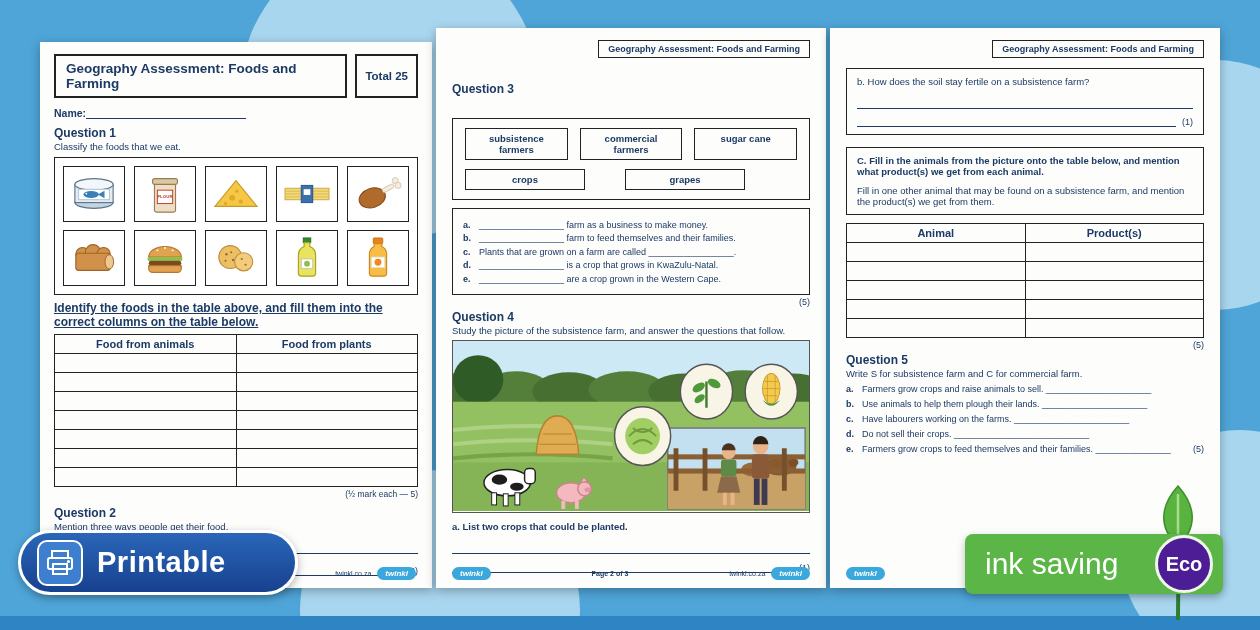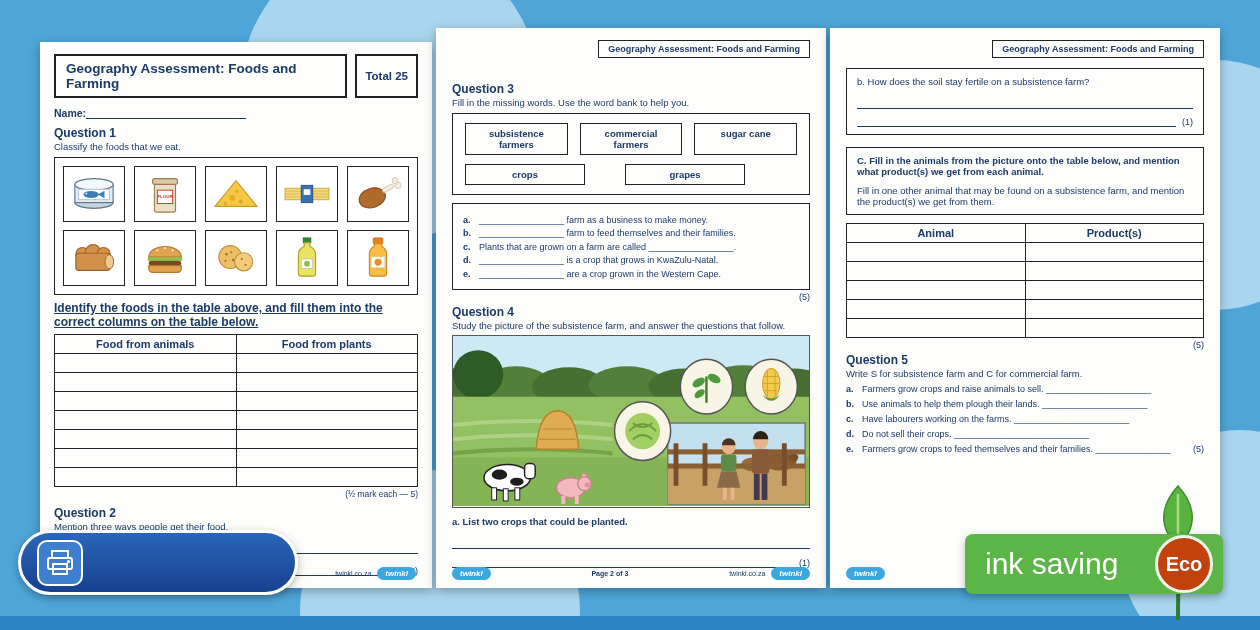--- a/index.html
+++ b/index.html
@@ -37,21 +37,21 @@
   .ans-row { display:flex; align-items:flex-end; gap:6px; margin-top:10px; }
   .ans-row .line { flex:1; border-bottom:1.2px solid #1c3a66; height:12px; }
   .marks { font-size:9px; white-space:nowrap; }
   .footer { position:absolute; bottom:8px; left:16px; right:16px; display:flex; align-items:center; gap:6px; font-size:7px; color:#1c3a66; }
   .footer .spacer { flex:1; }
   .twinkl-logo { background:#3aa7dd; color:#fff; border-radius:10px; padding:2px 8px; font-size:8px; font-weight:bold; font-style:italic; }
   .page-num { font-size:7px; font-weight:bold; }
 
   
   .p23-header { border:1.5px solid #222; padding:3px 9px; font-weight:bold; font-size:9px; width:max-content; margin-left:auto; }
-  .wordbank { border:1.5px solid #222; margin-top:5px; padding:9px 12px; display:flex; flex-direction:column; gap:9px; }
+  .wordbank { border:1.5px solid #222; margin-top:22px; padding:9px 12px; display:flex; flex-direction:column; gap:9px; }
   .wb-row { display:flex; gap:12px; }
   .wb-row2 { justify-content:flex-start; gap:40px; }
   .wb-item { border:1.5px solid #222; padding:4px 8px; font-weight:bold; font-size:9.5px; text-align:center; flex:1; }
   .wb-row2 .wb-item { flex:0 0 120px; }
   .fill-box { border:1.5px solid #222; margin-top:8px; padding:7px 10px; }
   .fill-item { font-size:9px; display:flex; gap:6px; margin:3.5px 0; }
   .fill-item .letter { font-weight:bold; width:10px; }
   .right-marks { text-align:right; font-size:9px; margin-top:2px; }
   .picture-frame { border:1.5px solid #555; margin-top:4px; height:173px; overflow:hidden; }
   .picture-frame svg { display:block; width:100%; height:170px; }
@@ -65,21 +65,21 @@
   .q5-item .letter { font-weight:bold; width:10px; }
   .q5-item .marks { margin-left:auto; }
 
   
   .printable-badge { position:absolute; left:18px; top:530px; width:280px; height:65px; background:linear-gradient(180deg,#2a66b8,#17418f); border:3px solid #fff; border-radius:34px; display:flex; align-items:center; gap:14px; padding:0 16px; box-shadow:0 3px 8px rgba(0,0,0,.3); z-index:5; }
   .printer-box { width:46px; height:46px; background:#3d7ecf; border:2px solid #fff; border-radius:10px; display:flex; align-items:center; justify-content:center; flex:0 0 46px; }
   .printable-label { color:#fff; font-size:29px; font-weight:bold; letter-spacing:.5px; }
 
   .eco-badge { position:absolute; left:965px; top:534px; width:258px; height:60px; background:#5bb647; border-radius:8px; display:flex; align-items:center; padding:0 80px 0 20px; z-index:5; box-shadow:0 3px 8px rgba(0,0,0,.25); }
   .ink-label { color:#fff; font-size:30px; }
-  .eco-circle { position:absolute; right:10px; top:50%; transform:translateY(-50%); width:58px; height:58px; border-radius:50%; background:#c2410c; border:3px solid #eef7e8; color:#fff; font-weight:bold; font-size:20px; display:flex; align-items:center; justify-content:center; }
+  .eco-circle { position:absolute; right:10px; top:50%; transform:translateY(-50%); width:58px; height:58px; border-radius:50%; background:#4c1d95; border:3px solid #eef7e8; color:#fff; font-weight:bold; font-size:20px; display:flex; align-items:center; justify-content:center; }
   .leaf-wrap { position:absolute; left:1152px; top:484px; width:52px; height:140px; z-index:4; }
 </style>
 </head>
 <body>
 
 <div class="canvas">
   <div class="bg-circle c1"></div>
   <div class="bg-circle c2"></div>
   <div class="bg-circle c3"></div>
   <div class="bg-circle c4"></div>
@@ -249,21 +249,20 @@
       <span class="spacer"></span>
       <span>twinkl.co.za</span>
       <span class="twinkl-logo">twinkl</span>
     </div>
   </div>
 
   <div class="page page2">
     <div class="p23-header">Geography Assessment: Foods and Farming</div>
 
     <div class="q-title" style="margin-top:24px">Question 3</div>
-    <div class="q-text">Fill in the missing words. Use the word bank to help you.</div>
 
     <div class="wordbank">
       <div class="wb-row">
         <div class="wb-item">subsistence farmers</div>
         <div class="wb-item">commercial farmers</div>
         <div class="wb-item">sugar cane</div>
       </div>
       <div class="wb-row wb-row2">
         <div class="wb-item">crops</div>
         <div class="wb-item">grapes</div>
@@ -474,19 +473,20 @@
 
   <div class="printable-badge">
     <div class="printer-box">
       <svg width="30" height="30" viewBox="0 0 30 30">
         <rect x="7" y="3" width="16" height="7" fill="none" stroke="#fff" stroke-width="2"></rect>
         <rect x="3" y="10" width="24" height="11" rx="2" fill="none" stroke="#fff" stroke-width="2"></rect>
         <rect x="8" y="16" width="14" height="10" fill="none" stroke="#fff" stroke-width="2"></rect>
         <circle cx="23.5" cy="13.5" r="1.6" fill="#fff"></circle>
       </svg>
     </div>
+    <div class="printable-label">Printable</div>
   </div>
 
   <div class="eco-badge">
     <div class="ink-label">ink saving</div>
     <div class="eco-circle">Eco</div>
   </div>
 </div>
 
 </body></html>

